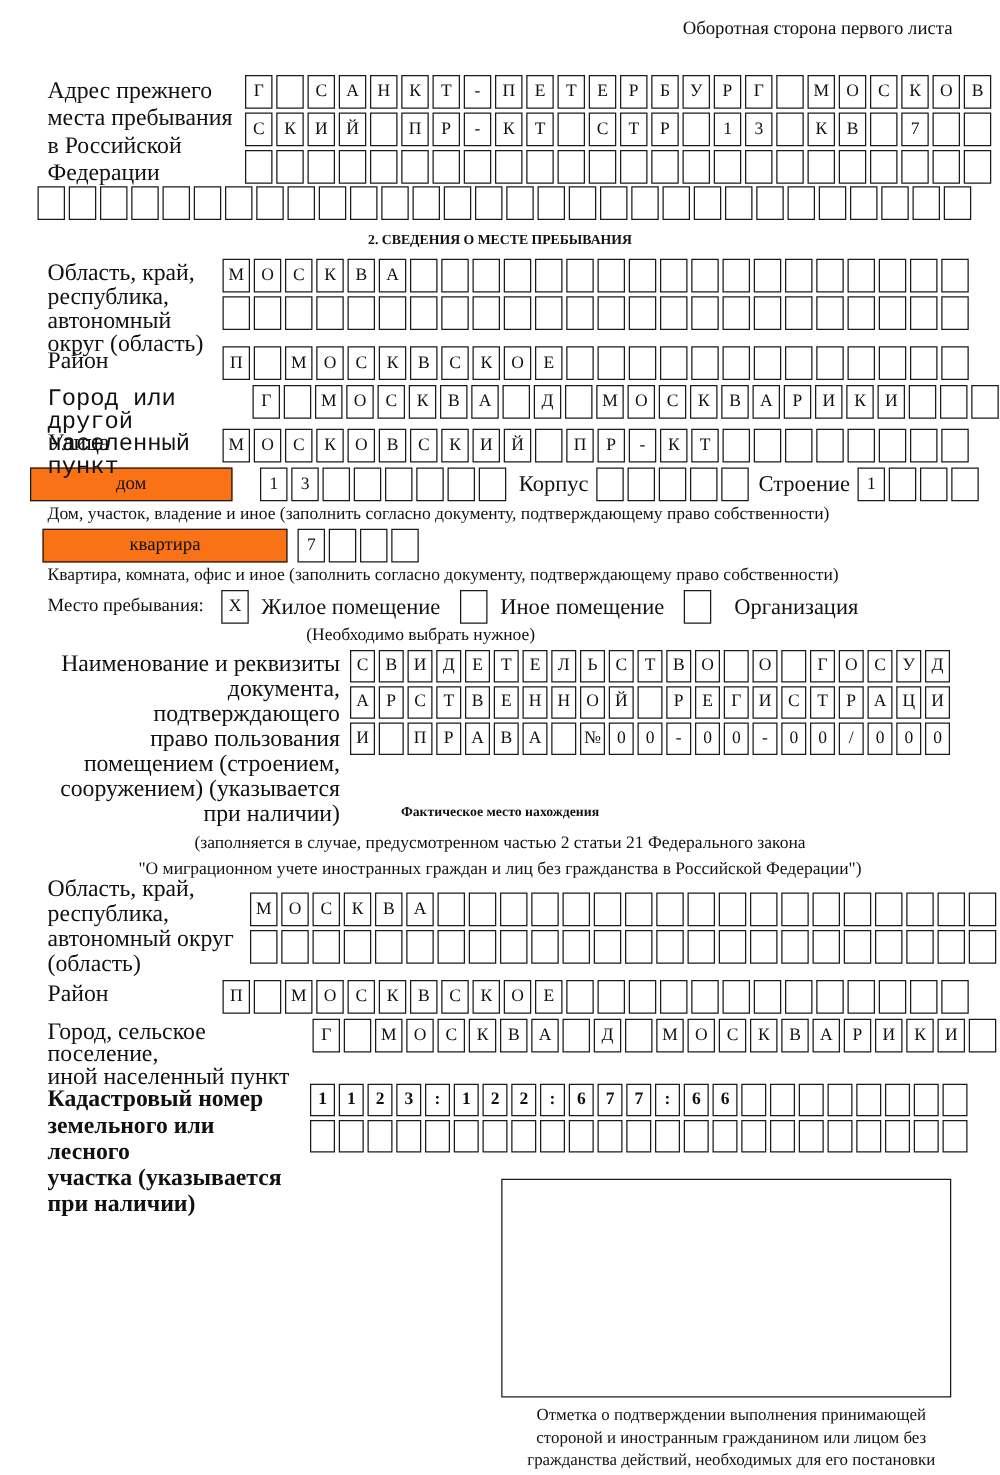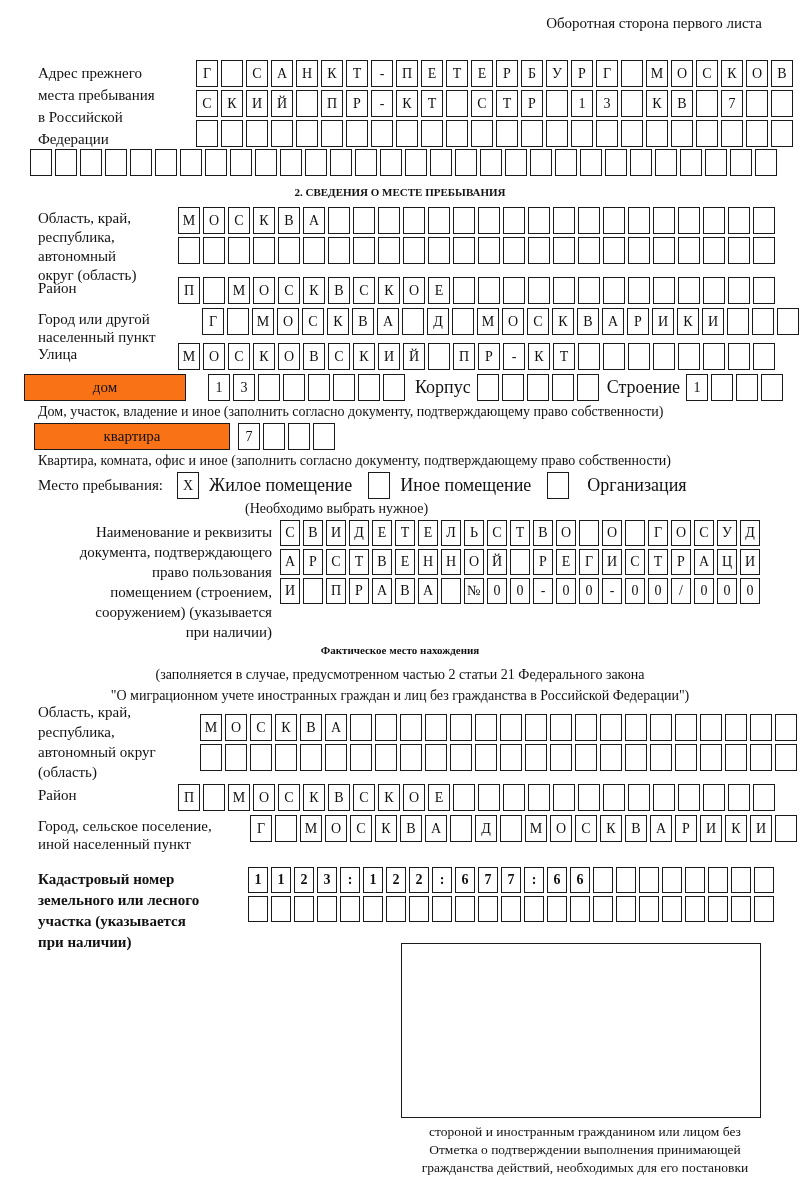--- a/index.html
+++ b/index.html
@@ -29,29 +29,29 @@
     font-size:14px;line-height:1;
     background:#fff;
     flex:none;
   }
   .cellrow.sm .cell{width:20px;height:26px;}
   .cellcol{display:flex;flex-direction:column;gap:3px;}
   
   .field{position:relative;box-sizing:border-box;}
   .label{
     position:absolute;left:18px;top:2px;
-    font-size:15px;line-height:19px;
+    font-size:19px;line-height:19px;
   }
   .f-prev{padding-left:176px;margin-top:28px;}
   .f-prev>.label{width:150px;line-height:22px;}
   .f-std{padding-left:158px;}
   .f-std>.label{width:132px;}
   .f-region{min-height:66px;margin-top:5px;}
   .f-city2{padding-left:182px;margin-top:4px;min-height:32px;}
-  .f-city2>.label{width:156px;line-height:18px;}
+  .f-city2>.label{width:156px;line-height:18px;font-family:Liberation Mono, monospace;}
   .f-street{margin-top:3px;}
   .f-district{margin-top:4px;}
   .f-doc{padding-left:260px;margin-top:3px;min-height:114px;}
   .f-doc>.label{width:234px;line-height:20px;text-align:right;}
   .f-obl-f{padding-left:180px;margin-top:8px;min-height:66px;}
   .f-obl-f>.label{width:150px;top:-12px;line-height:20px;}
   .f-city-f{padding-left:230px;margin-top:4px;min-height:36px;}
   .f-city-f>.label{width:205px;line-height:18px;}
   .f-kad{padding-left:228px;margin-top:16px;min-height:74px;font-weight:bold;}
   .f-kad>.label{width:202px;line-height:21px;}
@@ -700,18 +700,18 @@
           <span class="cell"></span>
           <span class="cell"></span>
           <span class="cell"></span>
           <span class="cell"></span>
         </div>
     </div>
   </div>
 
   <div class="stamp-box"></div>
   <div class="stamp-caption">
+      <div>Отметка о подтверждении выполнения принимающей</div>
       <div>стороной и иностранным гражданином или лицом без</div>
-      <div>Отметка о подтверждении выполнения принимающей</div>
       <div>гражданства действий, необходимых для его постановки</div>
     </div>
 
 </div>
 
 </body></html>

